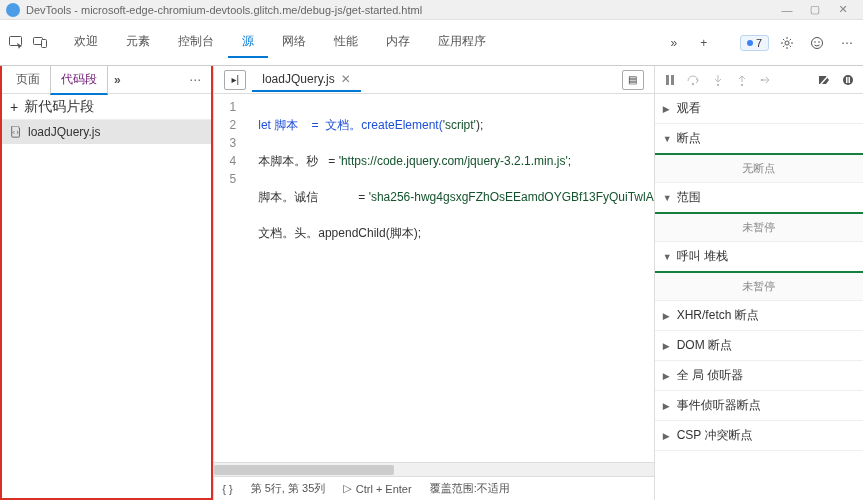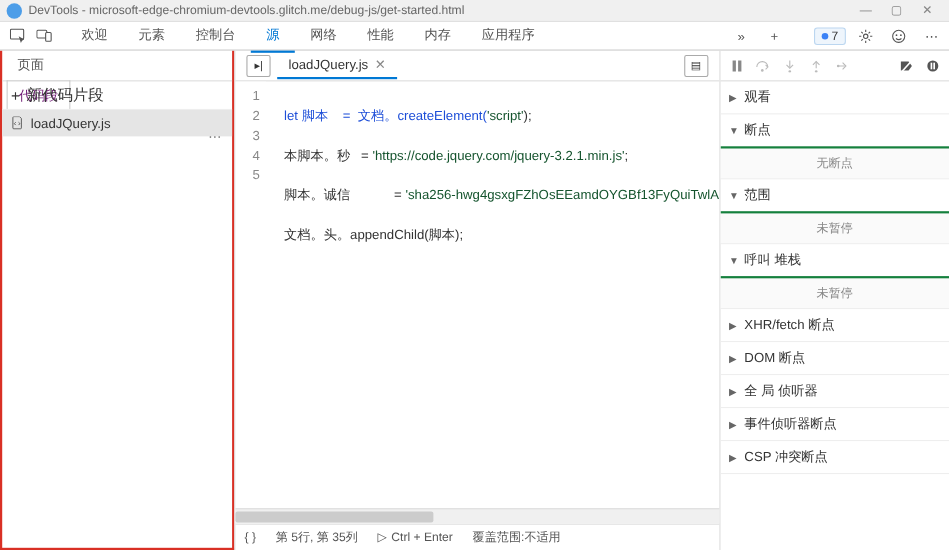--- a/index.html
+++ b/index.html
@@ -1,31 +1,31 @@
 <!DOCTYPE html>
 <html><head>
 <meta charset="utf-8">
 <style>
 * { margin: 0; padding: 0; box-sizing: border-box; font-family: "Segoe UI", Arial, sans-serif; }
 body { width: 863px; height: 500px; background: #fff; font-size: 12px; color: #333; overflow: hidden; display: flex; flex-direction: column; }
 .titlebar { height: 20px; background: #f0f0f0; display: flex; align-items: center; padding: 0 6px; color: #666; font-size: 11px; border-bottom: 1px solid #e0e0e0; }
 .titlebar .icon { width: 14px; height: 14px; background: #4c9de8; border-radius: 50%; margin-right: 6px; }
 .titlebar .spacer { flex: 1; }
 .winbtn { width: 28px; height: 20px; display: flex; align-items: center; justify-content: center; color: #888; }
-.toolbar { height: 26px; display: flex; align-items: center; border-bottom: 1px solid #ccc; padding: 0 4px; }
+.toolbar { height: 46px; display: flex; align-items: center; border-bottom: 1px solid #ccc; padding: 0 4px; }
 .tbicon { width: 24px; height: 24px; display: flex; align-items: center; justify-content: center; color: #555; }
 .tabs { display: flex; margin-left: 8px; }
 .tab { padding: 6px 14px; color: #555; cursor: pointer; }
 .tab.active { color: #0078d4; border-bottom: 2px solid #0078d4; }
 .tbright { margin-left: auto; display: flex; align-items: center; gap: 6px; }
 .badge { border: 1px solid #bbd6f0; background: #eef5fc; padding: 1px 6px; border-radius: 3px; font-size: 11px; display: flex; align-items: center; gap: 3px; }
 .dot { width: 6px; height: 6px; border-radius: 50%; background: #3b82f6; }
 .content { flex: 1; display: flex; overflow: hidden; }
 .sidebar { width: 219px; display: flex; flex-direction: column; border: 2px solid #d93025; border-top: none; }
-.sbtabs { height: 28px; display: flex; align-items: flex-start; border-bottom: 1px solid #ddd; padding: 0 4px; flex-direction: column; }
+.sbtabs { height: 28px; display: flex; align-items: center; border-bottom: 1px solid #ddd; padding: 0 4px; }
 .sbtab { padding: 5px 10px; color: #555; cursor: pointer; font-size: 12px; }
 .sbtab.active { color: #701a75; border: 1px solid #ccc; border-bottom: 2px solid #0078d4; background: #fff; }
 .sbtabs .more { margin-left: 6px; font-weight: bold; color: #555; }
 .sbtabs .dots { margin-left: auto; padding: 0 6px; color: #666; }
 .newsnip { height: 26px; display: flex; align-items: center; padding: 0 8px; border-bottom: 1px solid #eee; font-size: 14px; }
 .newsnip .plus { margin-right: 6px; font-size: 14px; }
 .fileitem { height: 24px; display: flex; align-items: center; padding: 0 8px; background: #e5e5e5; gap: 6px; }
 .fileitem svg { width: 12px; height: 12px; }
 .main { flex: 1; display: flex; flex-direction: column; border-left: 1px solid #ddd; }
 .edtabs { height: 28px; display: flex; align-items: center; border-bottom: 1px solid #ddd; padding: 0 4px; }

